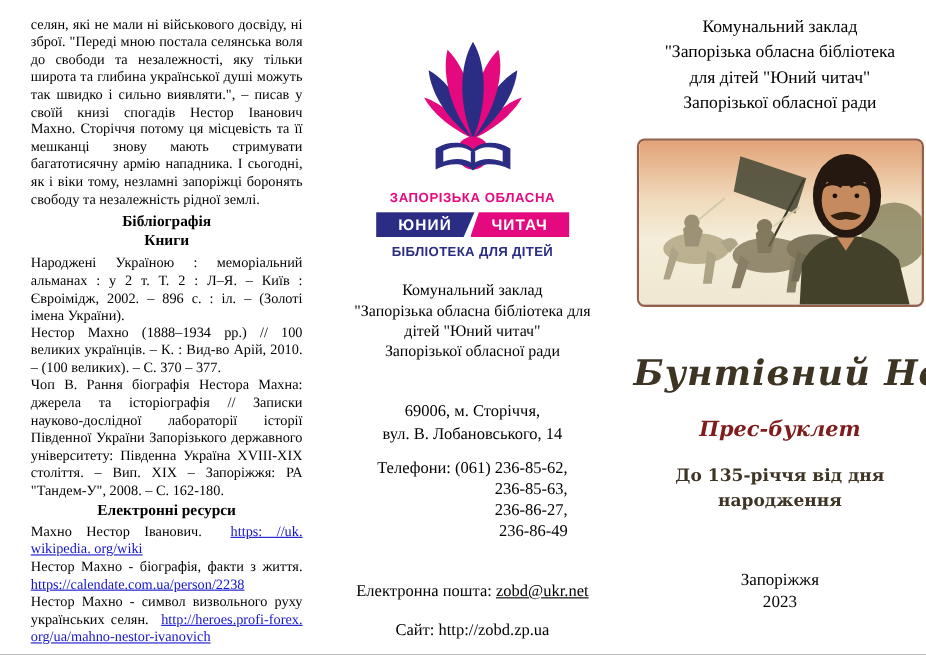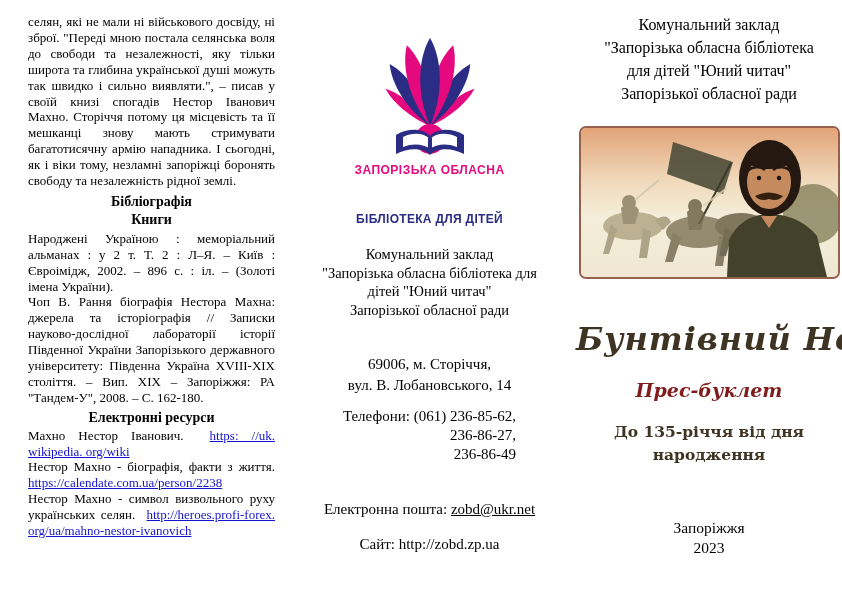--- a/index.html
+++ b/index.html
@@ -17,21 +17,21 @@
   .h-bib { margin:5px 0 2px;text-align:center; }
   .h-books { margin:2px 0 3px; }
   .h-eres { margin:4px 0 2px; }
   .bib-entry { text-align:justify; }
   a.doc-link { color:#1414cc; text-decoration:underline; overflow-wrap:anywhere; cursor:pointer; }
   
   .col-center { width:257px; margin-left:26px; padding-top:26px; text-align:center;
     font-size:14.5px; line-height:18.5px; }
   .logo-block { width:176px; margin:0 auto; font-family:"Liberation Sans", sans-serif; }
   .logo-balloon { display:block; margin:0 auto; }
-  .logo-line1 { color:var(--pink); font-weight:bold; font-size:12px; letter-spacing:.5px; margin-top:3px; white-space:nowrap; }
+  .logo-line1 { color:var(--pink); font-weight:bold; font-size:12px; letter-spacing:.5px; margin-top:13px; white-space:nowrap; }
   .logo-badges { display:flex; height:23px; margin-top:3px; background:#fff; }
   .badge-left  { flex:1; background:var(--navy); color:#fff; font-weight:bold; font-size:14px;
     letter-spacing:1px; display:flex; align-items:center; justify-content:center;
     clip-path:polygon(0 0, 100% 0, calc(100% - 10px) 100%, 0 100%); }
   .badge-right { flex:1; background:var(--pink); color:#fff; font-weight:bold; font-size:14px;
     letter-spacing:1px; display:flex; align-items:center; justify-content:center; margin-left:-4px;
     clip-path:polygon(8px 0, 100% 0, 100% 100%, 0 100%); }
   .logo-line3 { color:var(--navy); font-weight:bold; font-size:12px; letter-spacing:.3px; margin-top:4px; white-space:nowrap; }
   .org-block  { margin-top:17px; }
   .addr-block { margin-top:35px; line-height:21px; font-size:15px; }
@@ -61,20 +61,21 @@
 
 <div class="page" style="--pink:#e5097f; --navy:#2b2d84;">
 
   <div class="col-left">
     <p>селян, які не мали ні військового досвіду, ні зброї. "Переді мною постала селянська воля до свободи та незалежності, яку тільки широта та глибина української душі можуть так швидко і сильно виявляти.", – писав у своїй книзі спогадів Нестор Іванович Махно. Сторіччя потому ця місцевість та її мешканці знову мають стримувати багатотисячну армію нападника. І сьогодні, як і віки тому, незламні запоріжці боронять свободу та незалежність рідної землі.</p>
 
     <div class="h-center h-bib">Бібліографія</div>
     <div class="h-center h-books">Книги</div>
 
     <p class="bib-entry">Народжені Україною : меморіальний альманах :  у 2 т. Т. 2 : Л–Я. – Київ : Євроімідж, 2002. – 896 с. : іл. – (Золоті імена України).</p>
+    <p class="bib-entry">Нестор Махно (1888–1934 рр.) // 100 великих українців. – К. : Вид-во Арій, 2010. – (100 великих). – С. 370 – 377.</p>
     <p class="bib-entry">Чоп В. Рання біографія Нестора Махна: джерела та історіографія // Записки науково-дослідної лабораторії історії Південної України Запорізького державного університету: Південна Україна XVIII-XIX століття. – Вип. XIX – Запоріжжя: РА "Тандем-У", 2008. – С. 162-180.</p>
 
     <div class="h-center h-eres">Електронні ресурси</div>
 
     <p class="bib-entry"><span>Махно Нестор Іванович.</span>&nbsp; <a class="doc-link">https: //uk. wikipedia. org/wiki</a></p>
     <p class="bib-entry"><span>Нестор Махно - біографія, факти з життя.</span> <a class="doc-link">https://calendate.com.ua/person/2238</a></p>
     <p class="bib-entry"><span>Нестор Махно - символ визвольного руху українських селян.</span>&nbsp; <a class="doc-link">http://heroes.profi-forex. org/ua/mahno-nestor-ivanovich</a></p>
   </div>
 
   <div class="col-center">
@@ -93,39 +94,42 @@
         <circle cx="75" cy="113" r="15" fill="#e5097f"></circle>
 
         <g>
           <path d="M41,109 C54,101 69,103 75,110 C81,103 96,101 109,109 L109,128 C96,121 81,122 75,129 C69,122 54,121 41,128 Z" fill="#2b2d84"></path>
           <path d="M48,111 C58,106 69,107 75,113 C81,107 92,106 102,111 L102,121 C92,117 81,118 75,123 C69,118 58,117 48,121 Z" fill="#ffffff"></path>
           <path d="M73,112 L77,112 L77,127 L73,127 Z" fill="#2b2d84"></path>
         </g>
       </svg>
       <div class="logo-line1">ЗАПОРІЗЬКА ОБЛАСНА</div>
       <div class="logo-badges">
+        <div class="badge-left">ЮНИЙ</div>
+        <div class="badge-right">ЧИТАЧ</div>
       </div>
       <div class="logo-line3">БІБЛІОТЕКА ДЛЯ ДІТЕЙ</div>
     </div>
 
     <div class="org-block">
       <div>Комунальний заклад</div>
       <div>"Запорізька обласна бібліотека для</div>
       <div>дітей "Юний читач"</div>
       <div>Запорізької обласної ради</div>
     </div>
 
     <div class="addr-block">
       <div>69006, м. Сторіччя,</div>
       <div>вул. В. Лобановського, 14</div>
     </div>
 
     <div>
       <div class="phone-block">
         <div>Телефони: (061) 236-85-62,</div>
+        <div>236-85-63,</div>
         <div>236-86-27,</div>
         <div>236-86-49</div>
       </div>
     </div>
 
     <div class="email-line"><span>Електронна пошта: </span><span class="u">zobd@ukr.net</span></div>
 
     <div class="site-line"><span>Сайт: </span><span>http://zobd.zp.ua</span></div>
   </div>
 

